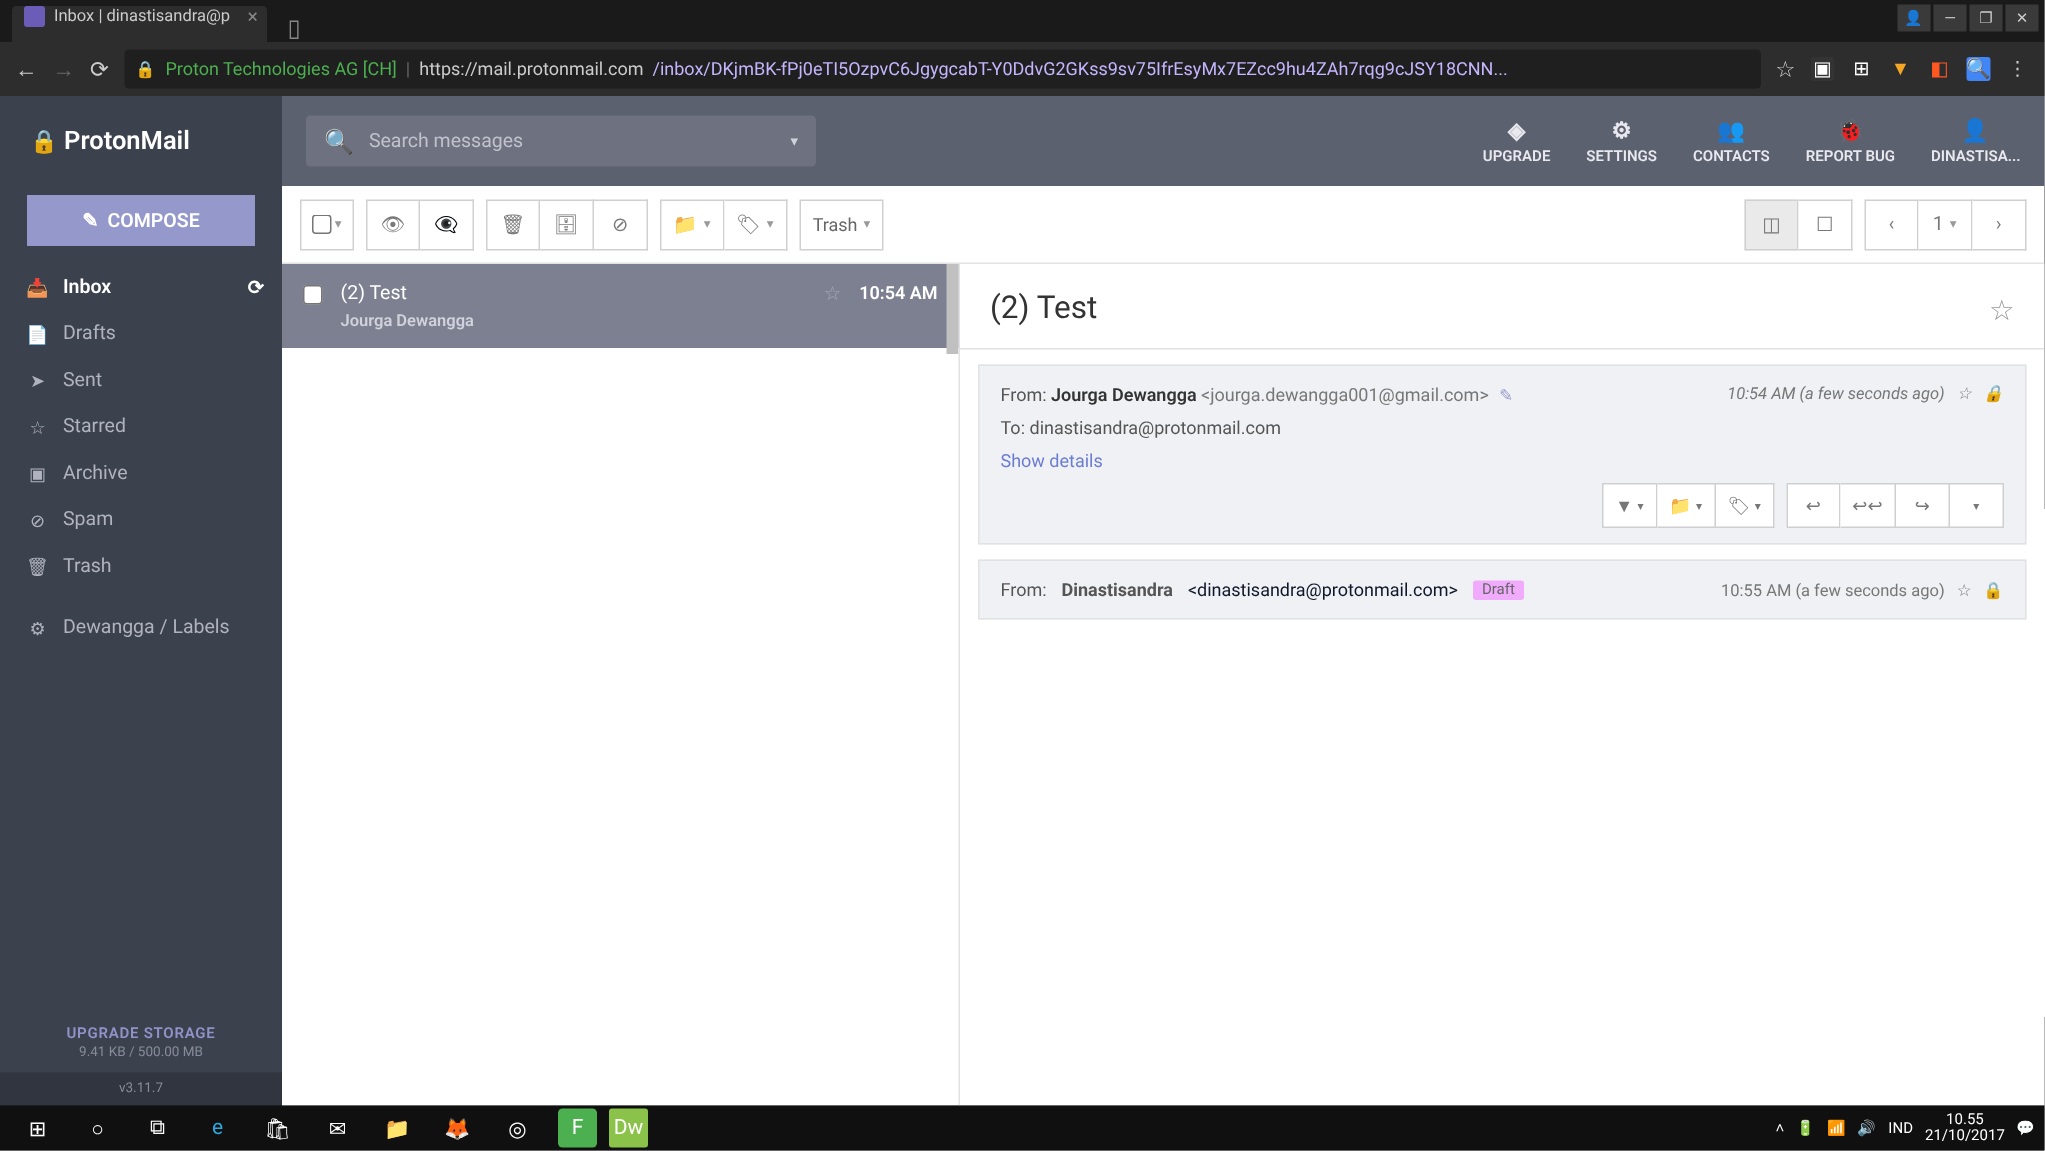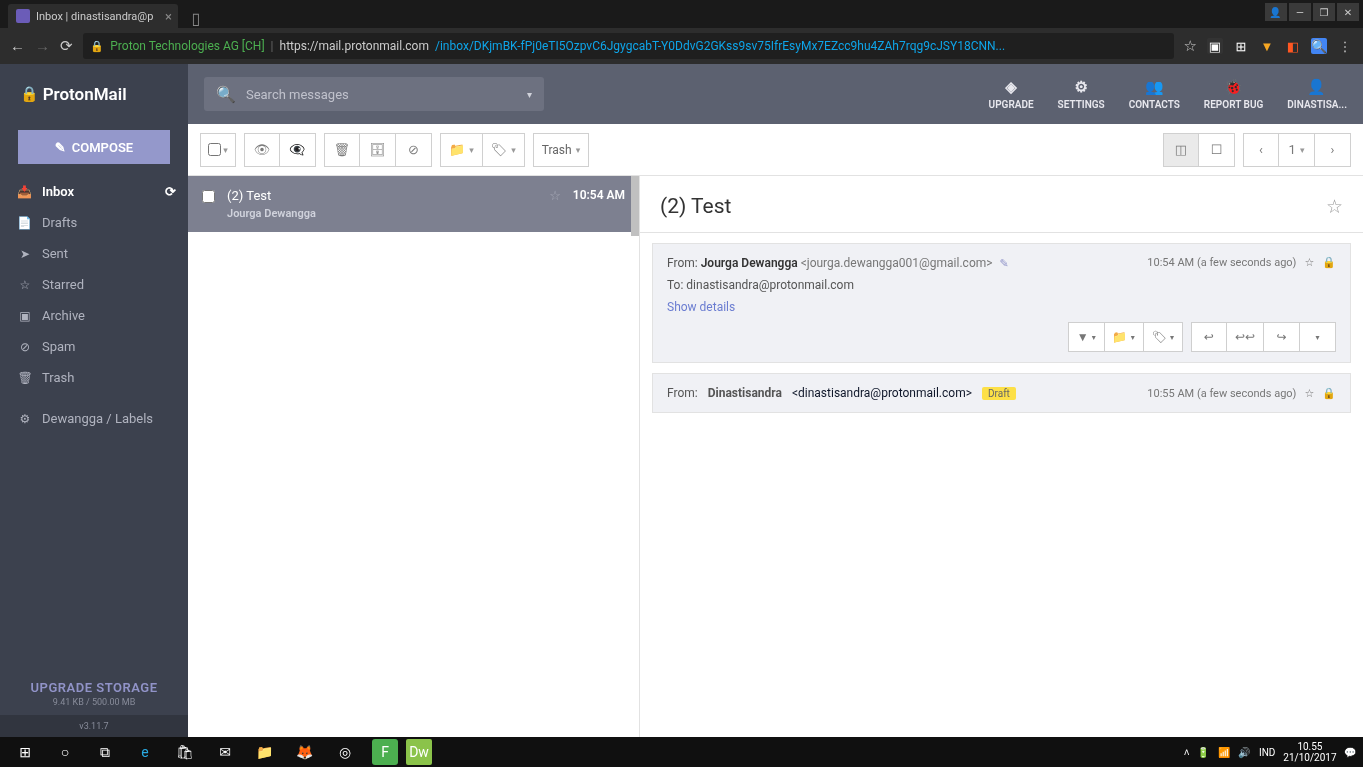--- a/index.html
+++ b/index.html
@@ -1,52 +1,52 @@
 <!DOCTYPE html>
 <html><head>
 <meta charset="utf-8">
 <style>
 * { margin:0; padding:0; box-sizing:border-box; font-family:-apple-system,BlinkMacSystemFont,"Segoe UI",Roboto,sans-serif; }
 body { width:1363px; height:767px; background:#000; overflow:hidden; position:relative; }
 
 
 .chrome-top { height:28px; background:#1a1a1a; display:flex; align-items:flex-end; }
-.tab { background:#2d2d2d; color:#ccc; font-size:11px; height:24px; display:flex; align-items:center; padding:0 8px; margin-left:8px; border-radius:3px 3px 0 0; width:170px; position:relative; }
+.tab { background:#2d2d2d; color:#ccc; font-size:11px; height:24px; display:flex; align-items:flex-start; padding:0 8px; margin-left:8px; border-radius:3px 3px 0 0; width:170px; position:relative; }
 .tab .favicon { width:14px; height:14px; background:#6b5cb8; border-radius:2px; margin-right:6px; }
 .tab .close-x { position:absolute; right:6px; color:#888; font-size:13px; }
 .new-tab { color:#888; width:24px; height:20px; display:flex; align-items:center; justify-content:center; margin-left:6px; }
 .winctl { position:absolute; right:4px; top:3px; display:flex; gap:2px; }
 .winctl span { width:22px; height:18px; background:#3a3a3a; color:#ccc; font-size:10px; display:flex; align-items:center; justify-content:center; }
 
 .chrome-addr { height:36px; background:#2d2d2d; display:flex; align-items:center; padding:0 10px; gap:10px; }
 .nav-ico { color:#ccc; font-size:15px; }
 .addr-bar { flex:1; height:26px; background:#1f1f1f; border-radius:3px; display:flex; align-items:center; padding:0 8px; font-size:12px; gap:6px; }
 .addr-bar .lock { color:#4caf50; font-size:11px; }
 .addr-bar .org { color:#4caf50; }
 .addr-bar .sep { color:#666; }
 .addr-bar .host { color:#ccc; }
-.addr-bar .path { color:#0ea5e9; white-space:nowrap; overflow:hidden;text-align:center; }
+.addr-bar .path { color:#c4b5fd; white-space:nowrap; overflow:hidden;text-align:center; }
 .ext-icons { display:flex; gap:10px; align-items:center; }
 .ext-icons span { width:16px; height:16px; display:flex; align-items:center; justify-content:center; font-size:13px; }
 
 
 .app { position:absolute; top:64px; left:0; right:0; bottom:30px; display:flex; }
 
 
 .sidebar { width:188px; background:#3c414e; color:#fff; display:flex; flex-direction:column; }
 .brand { height:60px; display:flex; align-items:center; padding:0 20px; font-size:17px; font-weight:600; gap:4px; }
 .brand .lock-ico { font-size:15px; }
 .compose { margin:6px 18px 12px; height:34px; background:#9498cb; color:#fff; border:none; font-size:13px; font-weight:600; display:flex; align-items:center; justify-content:center; gap:6px; cursor:pointer; }
 .nav-list { list-style:none; }
 .nav-item { height:31px; display:flex; align-items:center; padding:0 18px; font-size:13px; color:#b0b3bf; gap:10px; cursor:pointer; position:relative; }
 .nav-item.active { color:#fff; font-weight:600; }
 .nav-item .ico { width:14px; display:inline-flex; justify-content:center; font-size:12px; }
 .nav-item .refresh { position:absolute; right:12px; }
 .sb-bottom { margin-top:auto; text-align:center; padding-bottom:8px; }
-.upgrade-storage { color:#9193c8; font-size:13px; font-weight:600; letter-spacing:.5px; }
+.upgrade-storage { color:#9193c8; font-size:10px; font-weight:600; letter-spacing:.5px; }
 .storage-size { color:#888c9a; font-size:9px; margin-top:2px; }
 .version-bar { height:22px; background:#31353f; color:#888c9a; font-size:9px; display:flex; align-items:center; justify-content:center; }
 
 
 .main { flex:1; display:flex; flex-direction:column; background:#fff; }
 
 
 .topbar { height:60px; background:#5c6170; display:flex; align-items:center; padding:0 16px; gap:10px; }
 .search { flex:1; max-width:340px; height:34px; background:#6d7180; border-radius:3px; display:flex; align-items:center; padding:0 12px; gap:10px; color:#d0d2da; }
 .search input { flex:1; background:transparent; border:none; color:#d0d2da; font-size:13px; outline:none; }
@@ -82,33 +82,33 @@
 
 .detail-pane { flex:1; background:#fff; display:flex; flex-direction:column; overflow-y:auto; }
 .dhdr { padding:18px 20px 14px; border-bottom:1px solid #e2e2e2; display:flex; align-items:center; justify-content:space-between; }
 .dhdr h2 { font-size:21px; font-weight:400; color:#333; }
 .dhdr .star { color:#999; font-size:19px; }
 .meta-block { background:#f0f1f5; border:1px solid #e2e2e2; margin:10px 12px 0; padding:12px 14px; font-size:12px; color:#555; position:relative; }
 .meta-line { margin-bottom:8px; }
 .meta-line b { color:#333; font-weight:600; }
 .meta-line .addr { color:#777; }
 .meta-line .edit-ico { color:#9498cb; margin-left:4px; font-size:11px; }
-.meta-top-right { position:absolute; right:14px; top:12px; font-size:11px; color:#777; display:flex; gap:8px; align-items:center; }
+.meta-top-right { position:absolute; right:14px; top:12px; font-size:11px; color:#777; display:flex; gap:8px; align-items:center;font-style:italic; }
 .show-details { color:#6b7dd1; font-size:12px; cursor:pointer; }
 .meta-actions { position:absolute; right:14px; bottom:10px; display:flex; gap:8px; }
 .ma-group { display:flex; }
 .ma-btn { height:30px; min-width:36px; border:1px solid #cfcfcf; background:#fff; color:#777; display:flex; align-items:center; justify-content:center; font-size:12px; padding:0 8px; gap:3px; }
 .ma-group .ma-btn + .ma-btn { border-left:none; }
 .ma-btn .chev { font-size:8px; }
 .meta-block.with-actions { padding-bottom:48px; }
 
 .body-block { border:1px solid #e2e2e2; border-top:none; margin:0 12px; padding:16px 26px; font-size:13px; color:#333; }
 
 .draft-block { background:#f0f1f5; border:1px solid #e2e2e2; margin:10px 12px; padding:12px 14px; font-size:12px; color:#555; display:flex; align-items:center; gap:10px; }
-.draft-badge { background:#fde047; color:#666; font-size:10px; padding:1px 6px; border-radius:2px; }
+.draft-badge { background:#f0abfc; color:#666; font-size:10px; padding:1px 6px; border-radius:2px; }
 .draft-right { margin-left:auto; font-size:11px; color:#777; display:flex; gap:8px; align-items:flex-start; }
 
 
 .taskbar { position:absolute; bottom:0; left:0; right:0; height:30px; background:#101010; display:flex; align-items:center; padding:0 6px; gap:2px; }
 .tb-icon { width:38px; height:30px; display:flex; align-items:center; justify-content:center; color:#fff; font-size:14px; }
 .tb-spacer { flex:1; }
 .tray { display:flex; align-items:center; gap:8px; color:#fff; font-size:10px; }
 .tray .clock { text-align:center; line-height:1.1; }
 .ind { font-size:10px; }
 </style>

